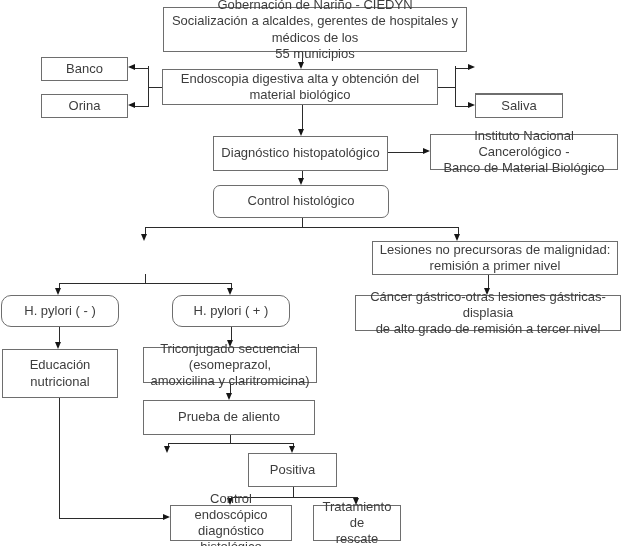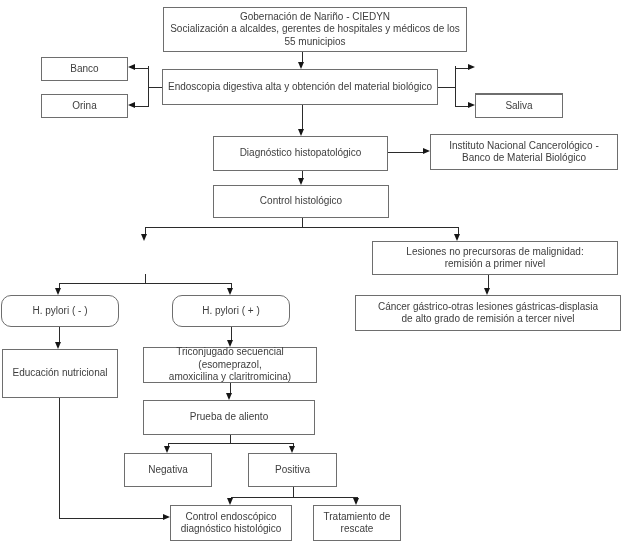--- a/index.html
+++ b/index.html
@@ -9,21 +9,21 @@
     background:#ffffff;
     font-family:"Liberation Sans", sans-serif;
     overflow:hidden;
   }
   .node{
     position:absolute;
     box-sizing:border-box;
     background:#ffffff;
     border:1px solid #6e6e6e;
     color:#3d3d3d;
-    font-size:10px;
+    font-size:13px;
     line-height:1.25;
     display:flex;
     align-items:center;
     justify-content:center;
     text-align:center;
     white-space:pre-line;
     padding:1px 3px;
   }
   .italic{border-radius:10px;}
   .line{position:absolute;background:#2b2b2b;}
@@ -106,41 +106,40 @@
 
   <div class="node" style="left:475px;top:57px;width:88px;height:23px;margin-top:36px;">Materia fecal</div>
 
   <div class="node" style="left:475px;top:94px;width:88px;height:24px;">Saliva</div>
 
   <div class="node" style="left:430px;top:134px;width:188px;height:36px;">Instituto Nacional Cancerológico -
 Banco de Material Biológico</div>
 
   <div class="node" style="left:213px;top:136px;width:175px;height:35px;">Diagnóstico histopatológico</div>
 
-  <div class="node" style="left:213px;top:185px;width:176px;height:33px;">Control histológico</div>
+  <div class="node" style="left:213px;top:185px;width:176px;height:33px;border-radius:7px;">Control histológico</div>
 
 
   <div class="node" style="left:372px;top:241px;width:246px;height:34px;">Lesiones no precursoras de malignidad:
 remisión a primer nivel</div>
 
   <div class="node italic" style="left:1px;top:295px;width:118px;height:32px;">H. pylori ( - )</div>
 
   <div class="node italic" style="left:172px;top:295px;width:118px;height:32px;">H. pylori ( + )</div>
 
   <div class="node" style="left:355px;top:295px;width:266px;height:36px;">Cáncer gástrico-otras lesiones gástricas-displasia
 de alto grado de remisión a tercer nivel</div>
 
   <div class="node" style="left:2px;top:349px;width:116px;height:49px;">Educación nutricional</div>
 
   <div class="node" style="left:143px;top:347px;width:174px;height:36px;">Triconjugado secuencial (esomeprazol,
 amoxicilina y claritromicina)</div>
 
   <div class="node" style="left:143px;top:400px;width:172px;height:35px;">Prueba de aliento</div>
 
-  <div class="node" style="left:124px;top:453px;width:88px;height:34px;">Negativa</div>
 
   <div class="node" style="left:248px;top:453px;width:89px;height:34px;">Positiva</div>
 
   <div class="node" style="left:170px;top:505px;width:122px;height:36px;">Control endoscópico
 diagnóstico histológico</div>
 
   <div class="node" style="left:313px;top:505px;width:88px;height:36px;">Tratamiento de
 rescate</div>
 
 </div>

